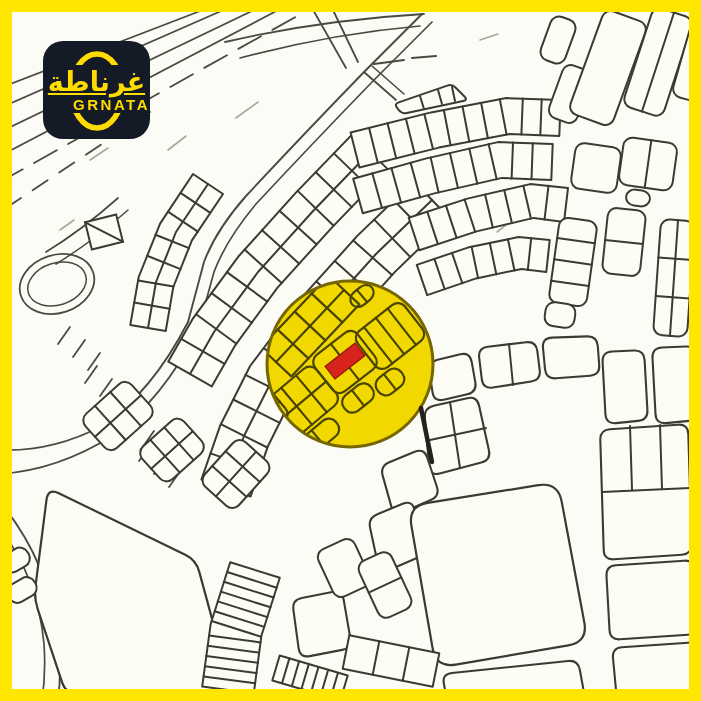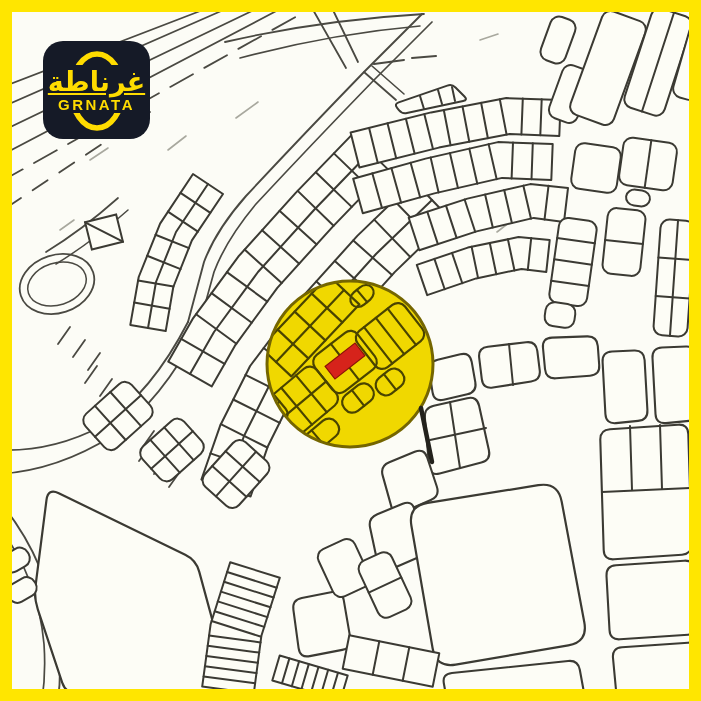--- a/index.html
+++ b/index.html
@@ -7,21 +7,21 @@
          font-family:"Liberation Sans", sans-serif;}
   .stage svg.mapsvg{position:absolute;left:0;top:0;}
   .frame{position:absolute;left:0;top:0;width:701px;height:701px;box-sizing:border-box;
          border:12px solid var(--frame-color,#ffe600);pointer-events:none;z-index:30;}
   .logo{position:absolute;left:43px;top:41px;width:107px;height:98px;border-radius:20px;
         background:var(--logo-bg,#151a27);z-index:40;overflow:hidden;}
   .logo svg{position:absolute;left:0;top:0;}
   .logo .ar{position:absolute;left:0;top:24px;width:100%;text-align:center;
             color:var(--logo-accent,#ffdc00);font-family:"DejaVu Sans",sans-serif;
             font-weight:bold;font-size:27px;line-height:34px;z-index:3;text-decoration:underline;}
-  .logo .lat{position:absolute;left:0;top:55px;width:100%;text-align:center;
+  .logo .lat{position:absolute;left:0;top:55px;width:100%;text-align:right;
             color:var(--logo-accent,#ffdc00);font-family:"Liberation Sans",sans-serif;
             font-weight:bold;font-size:15px;letter-spacing:2.5px;z-index:3;}
   .maskband{position:absolute;left:12px;top:24px;width:84px;height:48px;
             background:var(--logo-bg,#151a27);z-index:2;}
 </style>
 </head>
 <body>
 
 <div class="stage" style="--map-bg: #fcfcf6;">
   <svg class="mapsvg" id="mapsvg" width="701" height="701" viewBox="0 0 701 701">

